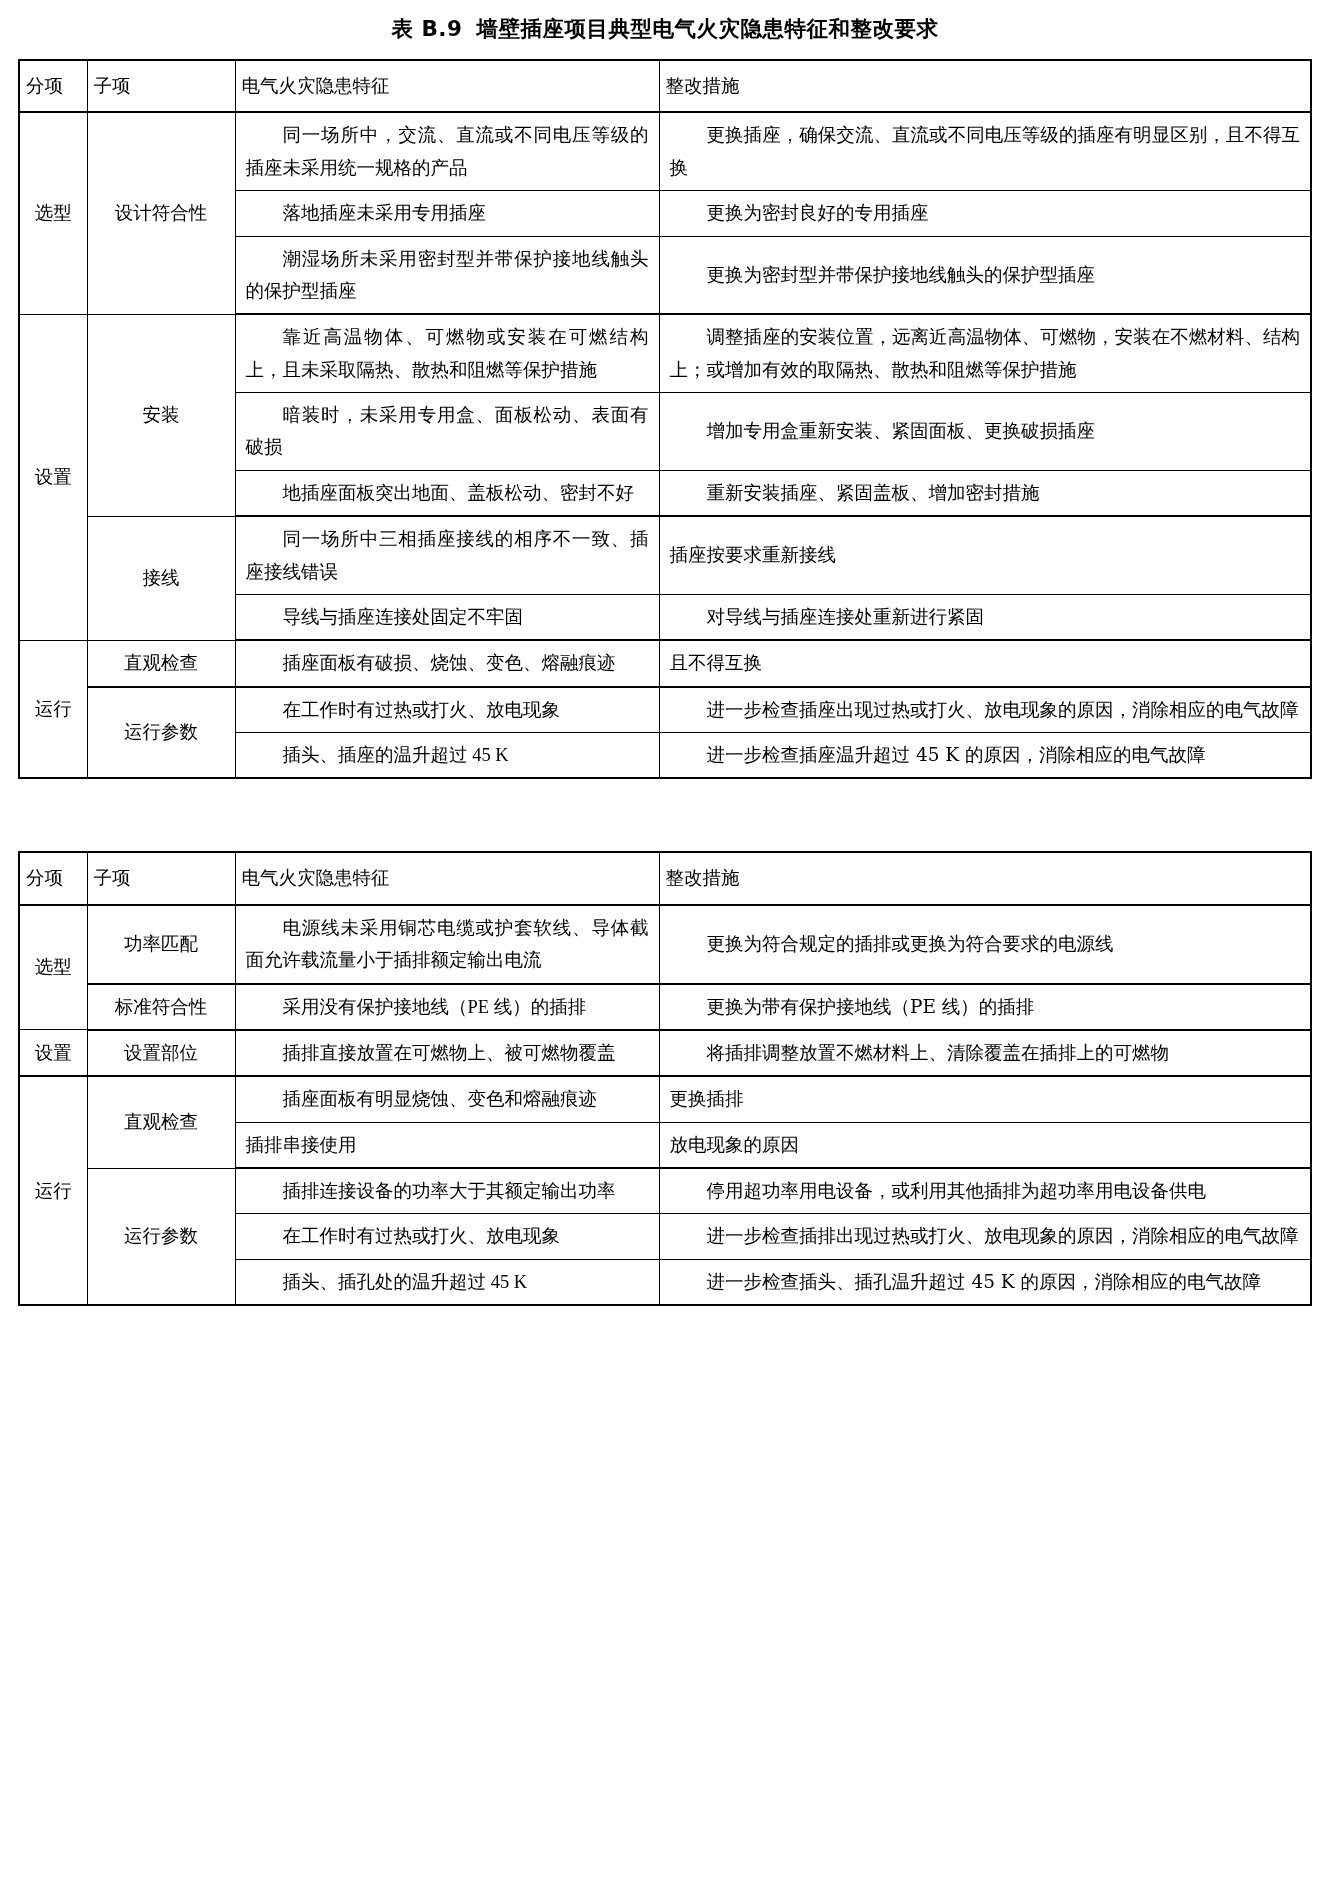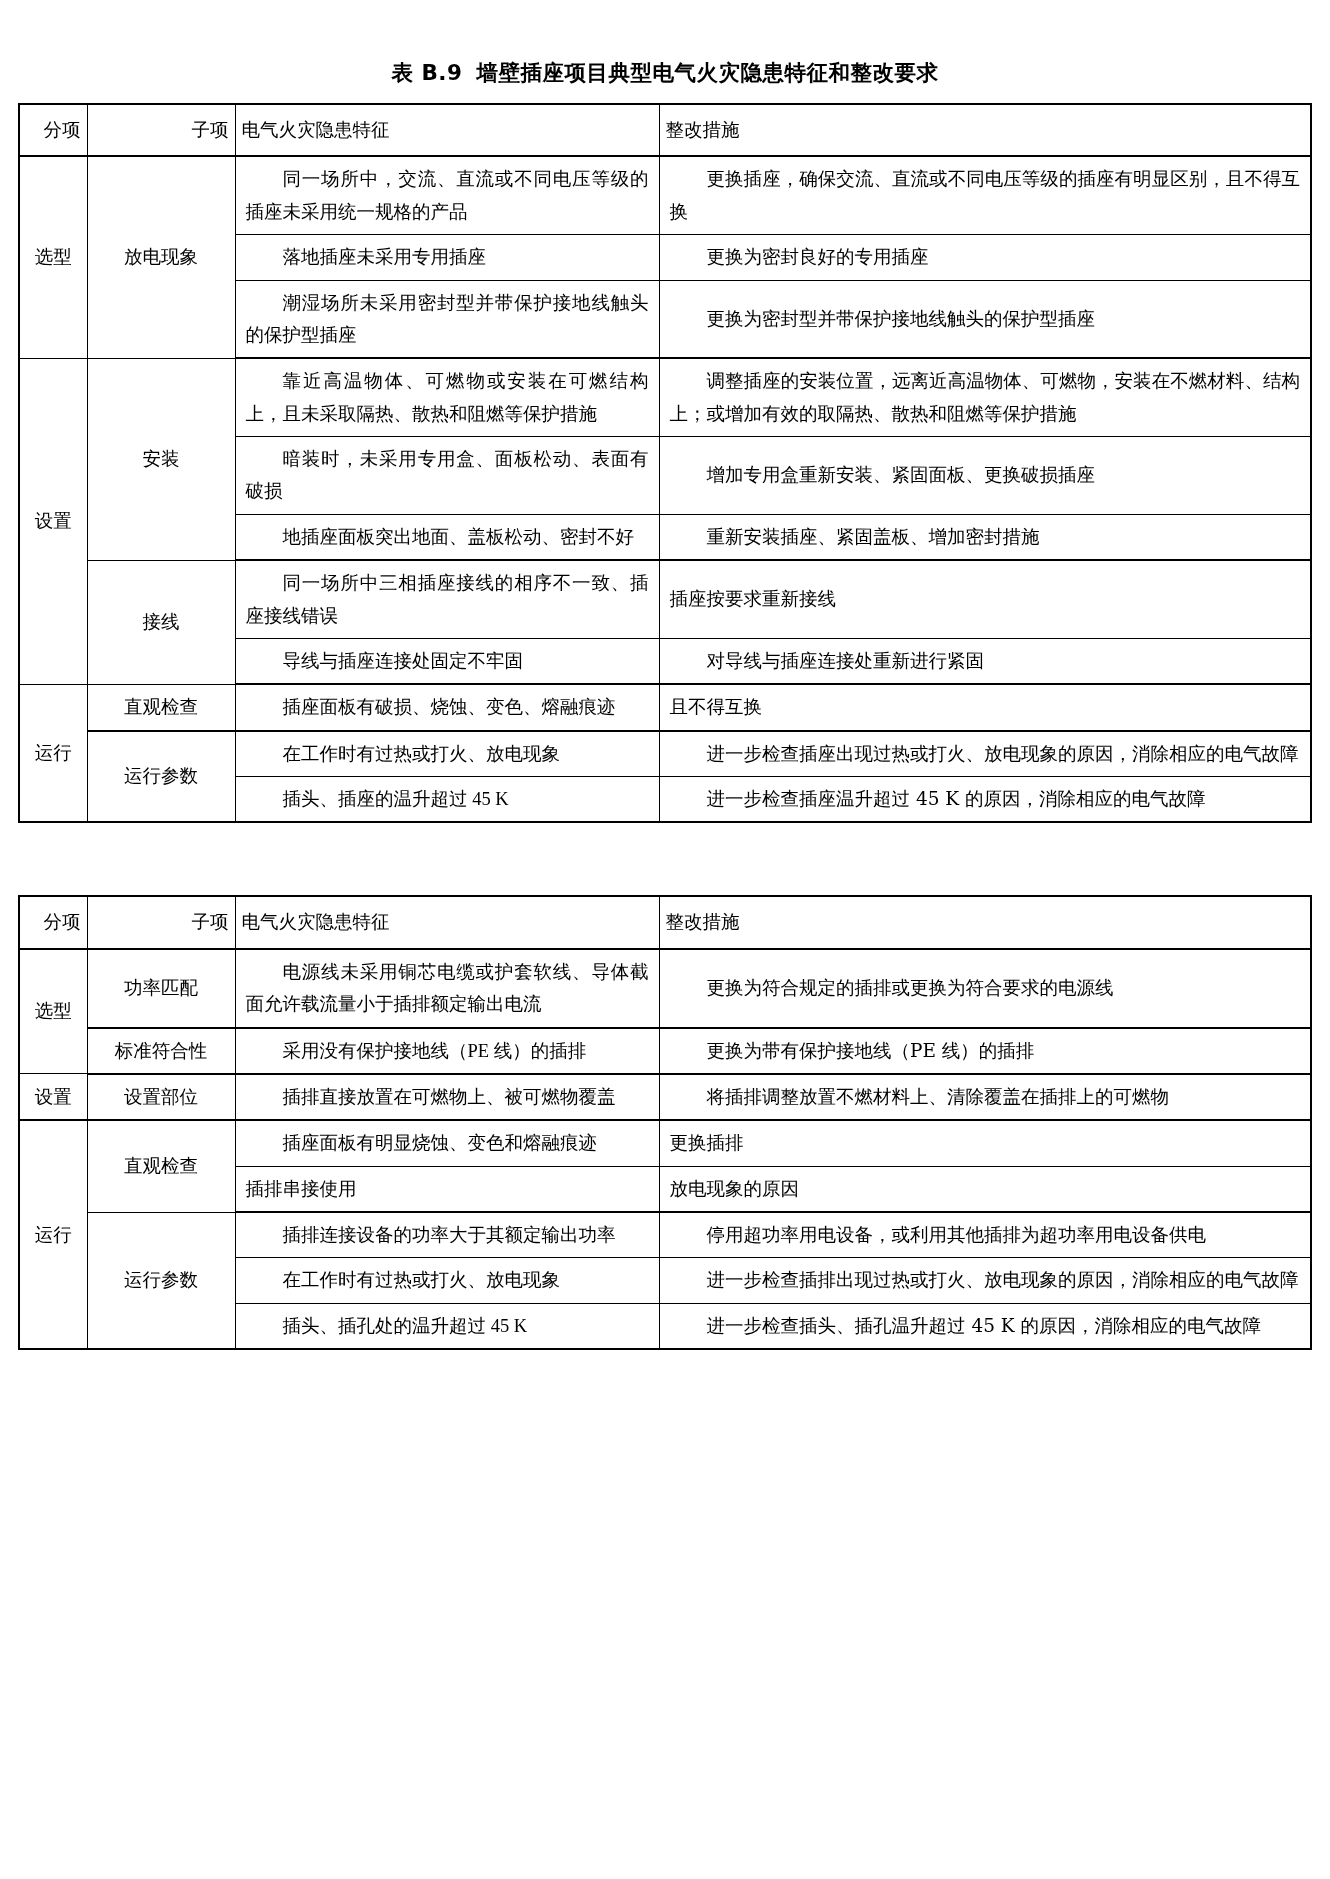--- a/index.html
+++ b/index.html
@@ -11,21 +11,20 @@
     width: 1330px;
     min-height: 1879px;
     font-family: "DejaVu Serif", "Liberation Serif", serif;
     color: #000000;
     -webkit-font-smoothing: none;
   }
   .page {
     width: 1330px;
     box-sizing: border-box;
     padding: 0 18px;
-    margin-top: 44px;
   }
   .table-title {
     text-align: center;
     font-family: "DejaVu Sans", "Liberation Sans", sans-serif;
     font-weight: bold;
     font-size: 21.5px;
     letter-spacing: 0.5px;
     margin: 0;
     padding: 14px 0 16px 0;
   }
@@ -44,21 +43,21 @@
     border: 1px solid #000000;
     padding: 6px 10px;
     vertical-align: middle;
     font-weight: normal;
   }
   
   table.doc-table {
     border: 2.2px solid #000000;
   }
   table.doc-table tr.head td {
-    text-align: right;
+    text-align: left;
     padding: 9px 6px;
     border-bottom: 2.2px solid #000000;
   }
   td.axis {
     text-align: center;
     border-right: 2.2px solid #000000;
   }
   td.sub {
     text-align: center;
     border-right: 2.2px solid #000000;
@@ -115,21 +114,21 @@
     <tbody>
       <tr class="head">
         <td class="axis">分项</td>
         <td class="sub">子项</td>
         <td class="feature flush" style="text-align:center;text-indent:0;">电气火灾隐患特征</td>
         <td class="measure flush" style="text-align:center;text-indent:0;">整改措施</td>
       </tr>
 
       <tr>
         <td class="axis" rowspan="3">选型</td>
-        <td class="sub" rowspan="3">放电现象</td>
+        <td class="sub" rowspan="3">设计符合性</td>
         <td class="feature">同一场所中，交流、直流或不同电压等级的插座未采用统一规格的产品</td>
         <td class="measure">更换插座，确保交流、直流或不同电压等级的插座有明显区别，且不得互换</td>
       </tr>
       <tr>
         <td class="feature oneline">落地插座未采用专用插座</td>
         <td class="measure oneline">更换为密封良好的专用插座</td>
       </tr>
       <tr class="grp-end">
         <td class="feature">潮湿场所未采用密封型并带保护接地线触头的保护型插座</td>
         <td class="measure">更换为密封型并带保护接地线触头的保护型插座</td>

